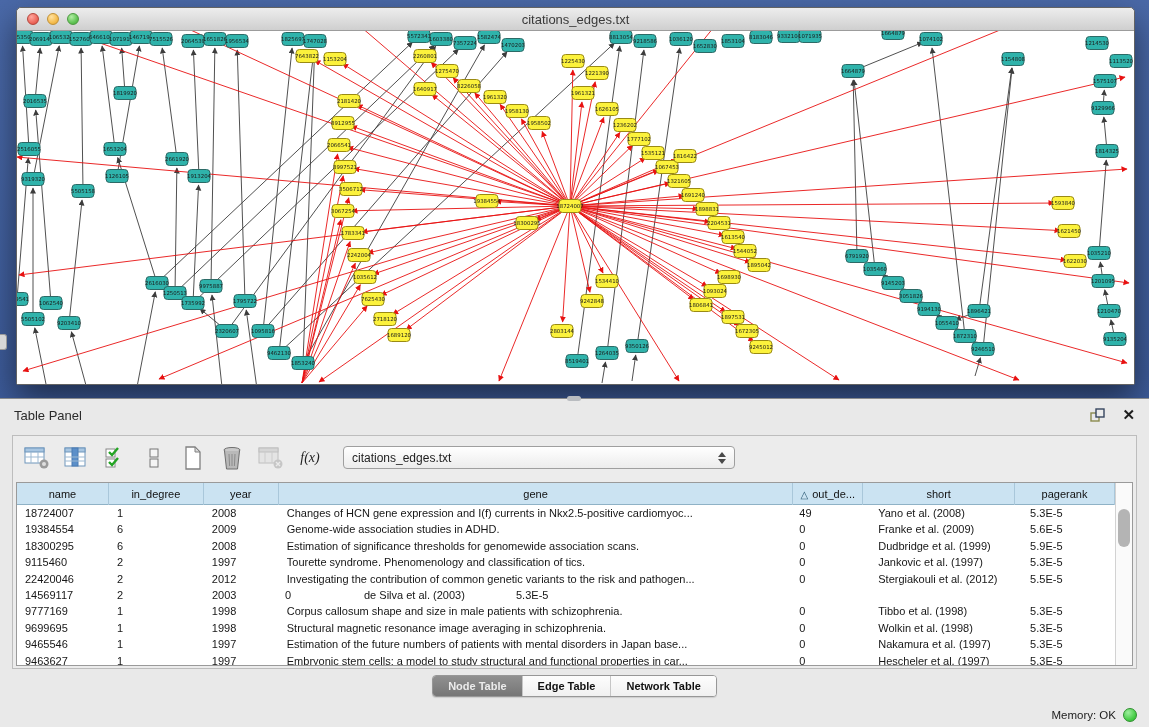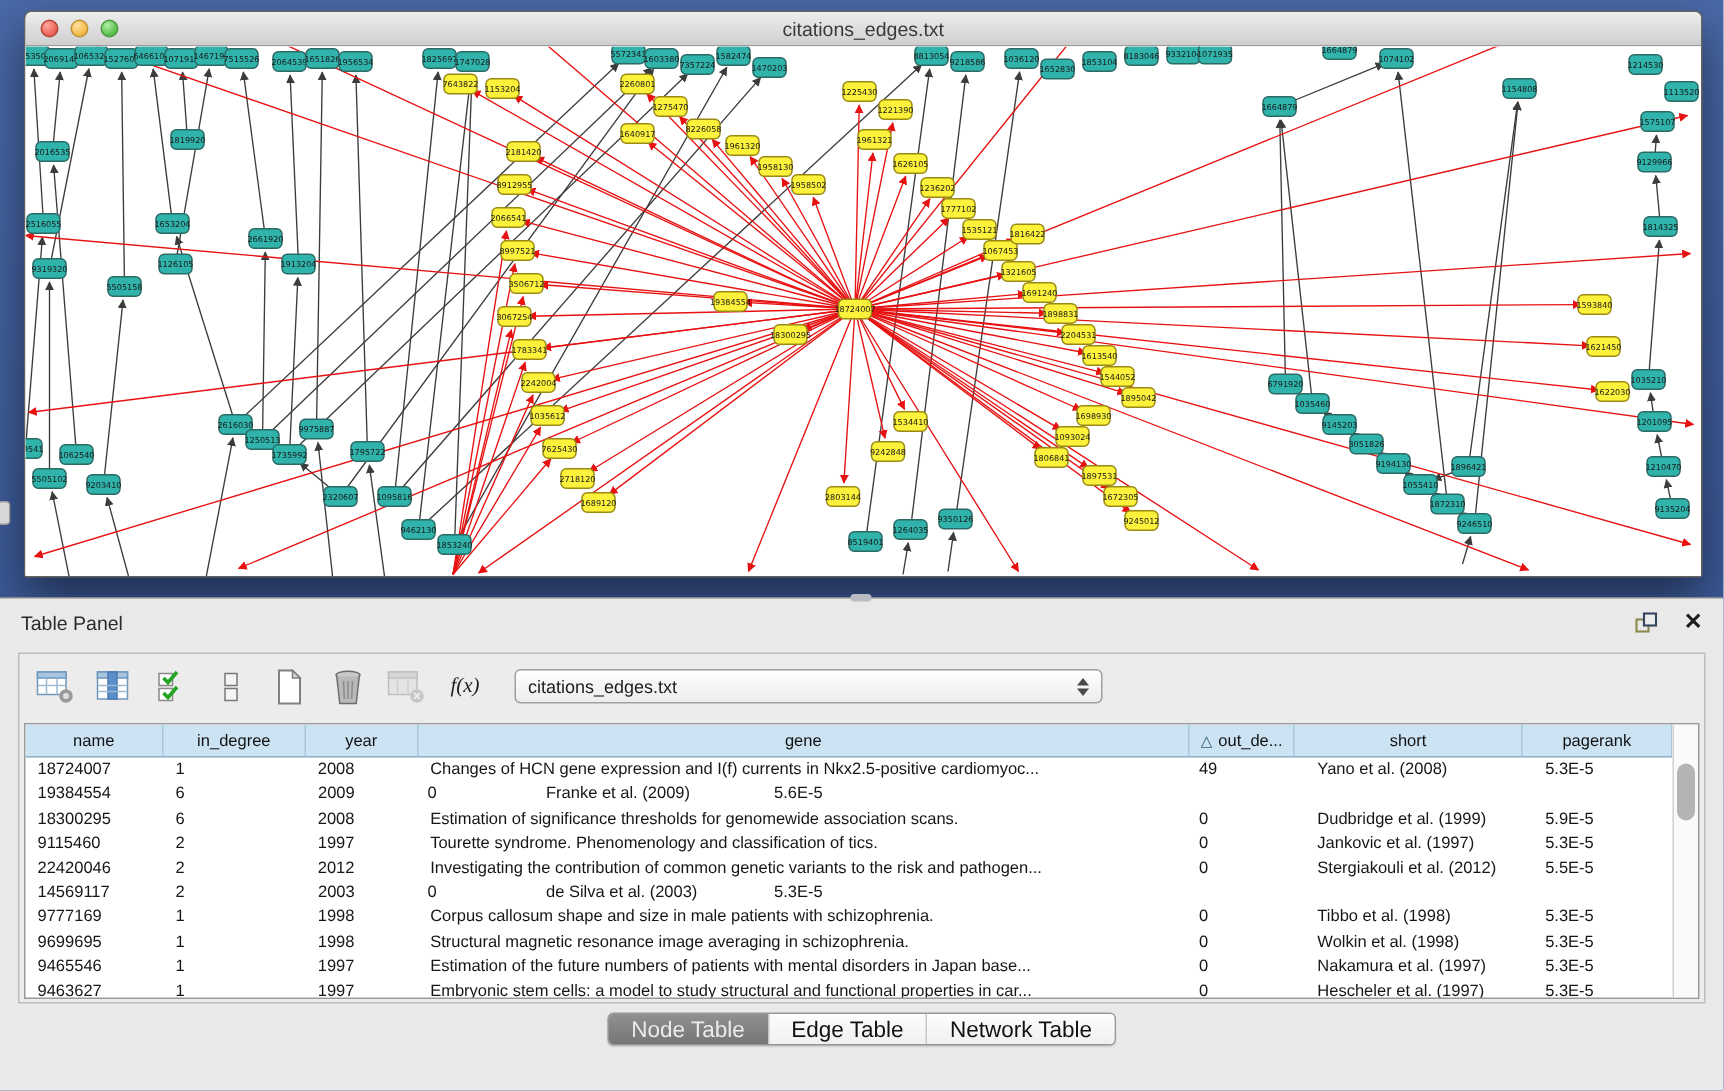--- a/index.html
+++ b/index.html
@@ -74,22 +74,22 @@
     white-space:nowrap; overflow:hidden; height:16.4px;
   }
   .td.c4{ padding-left:6px; }
   .td.c5, .td.c6{ padding-left:15px; }
   .vscroll{ width:17px; border-left:1px solid #d2d2d2; background:#fafafa; position:relative; }
   .vthumb{ position:absolute; left:2px; top:26px; width:12px; height:38px; border-radius:7px; background:#b4b4b4; }
 
   .tabs-row{ position:absolute; left:0; top:276px; width:1149px; display:flex; justify-content:center; }
   .segmented{ display:flex; height:22px; border:1px solid #979797; border-radius:4px; overflow:hidden; background:#fff; box-shadow:0 1px 1px rgba(0,0,0,.12); }
   .seg{
-    padding:0 15px; font-size:15px; display:flex; align-items:center; color:#111;
-    background:linear-gradient(#fdfdfd,#f0f0f0); border-left:1px solid #c6c6c6; cursor:default;
+    padding:0 15px; font-size:11px; display:flex; align-items:center; color:#111;
+    background:linear-gradient(#fdfdfd,#f0f0f0); border-left:1px solid #c6c6c6; cursor:default;font-weight:bold;
   }
   .seg:first-child{ border-left:none; }
   .seg.active{ background:linear-gradient(#909090,#767676); color:#ececec; }
 
   .status-bar{ position:absolute; left:0; top:302px; width:1149px; height:27px; display:flex; align-items:center; justify-content:flex-end; padding-right:12px; gap:7px; }
   .status-text{ font-size:11.5px; color:#1c1c1c; }
   .mem-dot{ width:14px; height:14px; border-radius:50%; border:1px solid #2e8f2e; background:radial-gradient(circle at 35% 30%, #9dee9d, #44cc44 65%, #2fae2f); }
 
   .desktop-edge-grip{ position:absolute; left:0; top:334px; width:7px; height:16px; background:#d7d7d7; border:1px solid #9a9a9a; border-left:none; border-radius:0 3px 3px 0; }
 </style>
@@ -875,20 +875,21 @@
               <div class="td c2" style="width: 75px;">2008</div>
               <div class="td c3" style="width: 515px;">Changes of HCN gene expression and I(f) currents in Nkx2.5-positive cardiomyoc...</div>
               <div class="td c4" style="width: 70px;">49</div>
               <div class="td c5" style="width: 152px;">Yano et al. (2008)</div>
               <div class="td c6" style="width: 100px;">5.3E-5</div>
             </div>
             <div class="tr">
               <div class="td c0" style="width: 92px;">19384554</div>
               <div class="td c1" style="width: 95px;">6</div>
               <div class="td c2" style="width: 75px;">2009</div>
+              <div class="td c3" style="width: 515px;">Genome-wide association studies in ADHD.</div>
               <div class="td c4" style="width: 70px;">0</div>
               <div class="td c5" style="width: 152px;">Franke et al. (2009)</div>
               <div class="td c6" style="width: 100px;">5.6E-5</div>
             </div>
             <div class="tr">
               <div class="td c0" style="width: 92px;">18300295</div>
               <div class="td c1" style="width: 95px;">6</div>
               <div class="td c2" style="width: 75px;">2008</div>
               <div class="td c3" style="width: 515px;">Estimation of significance thresholds for genomewide association scans.</div>
               <div class="td c4" style="width: 70px;">0</div>
@@ -966,13 +967,17 @@
   </div>
 
   <div class="tabs-row">
     <div class="segmented">
       <span class="seg active">Node Table</span>
       <span class="seg">Edge Table</span>
       <span class="seg">Network Table</span>
     </div>
   </div>
 
+  <div class="status-bar">
+    <span class="status-text">Memory: OK</span>
+    <span class="mem-dot"></span>
+  </div>
 </div>
 
 </body></html>

